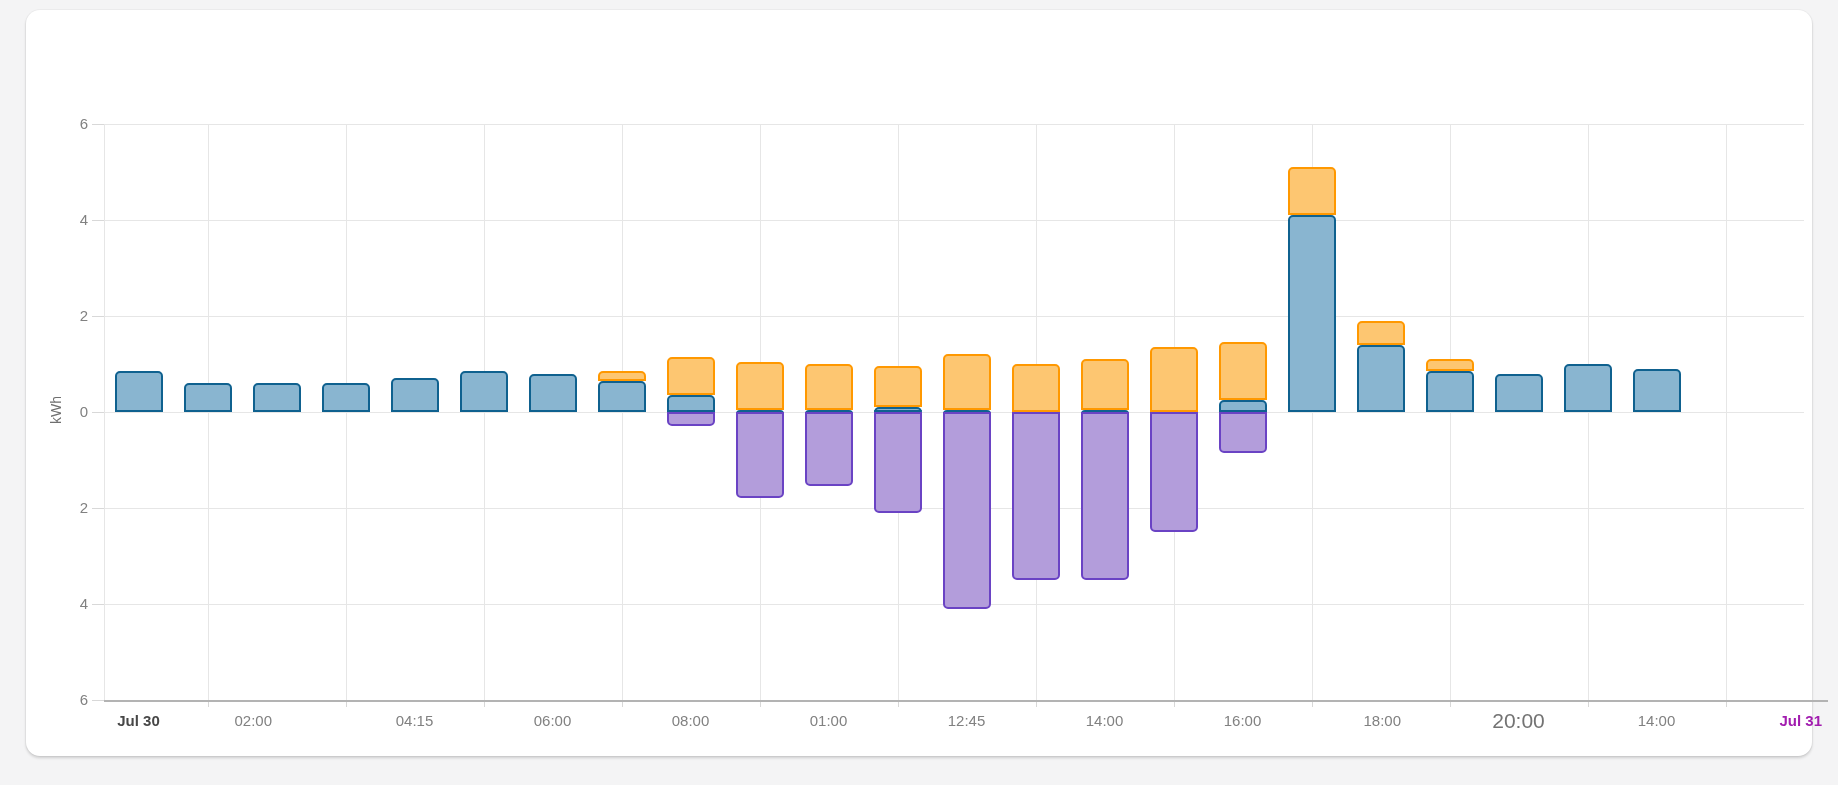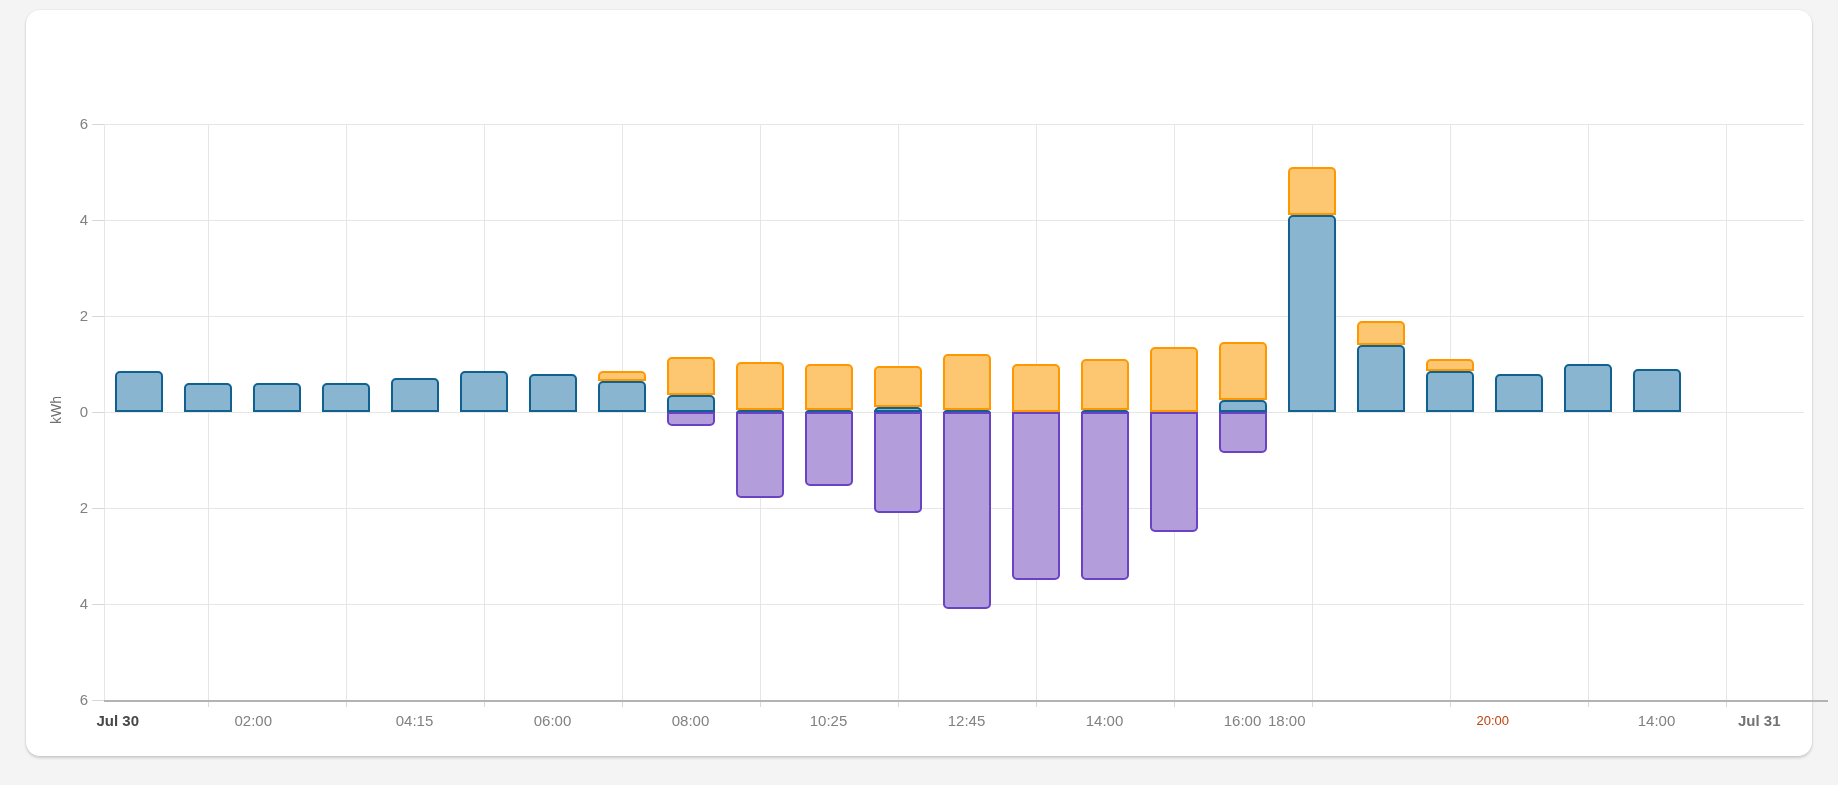--- a/index.html
+++ b/index.html
@@ -55,33 +55,33 @@
       <div style="position: absolute; left: 1285.5px; top: 114px; width: 1px; height: 576px; background: rgb(230, 230, 230);"></div>
       <div style="position: absolute; left: 1285.5px; top: 690px; width: 1px; height: 7px; background: rgb(216, 216, 216);"></div>
       <div style="position: absolute; left: 1423.5px; top: 114px; width: 1px; height: 576px; background: rgb(230, 230, 230);"></div>
       <div style="position: absolute; left: 1423.5px; top: 690px; width: 1px; height: 7px; background: rgb(216, 216, 216);"></div>
       <div style="position: absolute; left: 1561.5px; top: 114px; width: 1px; height: 576px; background: rgb(230, 230, 230);"></div>
       <div style="position: absolute; left: 1561.5px; top: 690px; width: 1px; height: 7px; background: rgb(216, 216, 216);"></div>
       <div style="position: absolute; left: 1699.5px; top: 114px; width: 1px; height: 576px; background: rgb(230, 230, 230);"></div>
       <div style="position: absolute; left: 1699.5px; top: 690px; width: 1px; height: 7px; background: rgb(216, 216, 216);"></div>
       <div style="position: absolute; left: 78px; top: 114px; width: 1px; height: 576px; background: rgb(230, 230, 230);"></div>
       <div style="position: absolute; left: 78px; top: 690px; width: 1724px; height: 2px; background: rgb(179, 179, 179);"></div>
-      <div style="position: absolute; left: 70.5px; top: 700px; width: 84px; text-align: left; font-size: 15px; line-height: 22px; color: rgb(71, 71, 71); font-weight: 700;">Jul 30</div>
+      <div style="position: absolute; left: 70.5px; top: 700px; width: 84px; text-align: center; font-size: 15px; line-height: 22px; color: rgb(71, 71, 71); font-weight: 700;">Jul 30</div>
       <div style="position: absolute; left: 208.5px; top: 700px; width: 84px; text-align: left; font-size: 15px; line-height: 22px; color: rgb(129, 129, 129); font-weight: 400;">02:00</div>
       <div style="position: absolute; left: 346.5px; top: 700px; width: 84px; text-align: center; font-size: 15px; line-height: 22px; color: rgb(129, 129, 129); font-weight: 400;">04:15</div>
       <div style="position: absolute; left: 484.5px; top: 700px; width: 84px; text-align: center; font-size: 15px; line-height: 22px; color: rgb(129, 129, 129); font-weight: 400;">06:00</div>
       <div style="position: absolute; left: 622.5px; top: 700px; width: 84px; text-align: center; font-size: 15px; line-height: 22px; color: rgb(129, 129, 129); font-weight: 400;">08:00</div>
-      <div style="position: absolute; left: 760.5px; top: 700px; width: 84px; text-align: center; font-size: 15px; line-height: 22px; color: rgb(129, 129, 129); font-weight: 400;">10:25</div>
+      <div style="position: absolute; left: 760.5px; top: 700px; width: 84px; text-align: center; font-size: 15px; line-height: 22px; color: rgb(129, 129, 129); font-weight: 400;">01:00</div>
       <div style="position: absolute; left: 898.5px; top: 700px; width: 84px; text-align: center; font-size: 15px; line-height: 22px; color: rgb(129, 129, 129); font-weight: 400;">12:45</div>
       <div style="position: absolute; left: 1036.5px; top: 700px; width: 84px; text-align: center; font-size: 15px; line-height: 22px; color: rgb(129, 129, 129); font-weight: 400;">14:00</div>
       <div style="position: absolute; left: 1174.5px; top: 700px; width: 84px; text-align: center; font-size: 15px; line-height: 22px; color: rgb(129, 129, 129); font-weight: 400;">16:00</div>
-      <div style="position: absolute; left: 1242px; top: 700px; width: 84px; text-align: left; font-size: 15px; line-height: 22px; color: rgb(129, 129, 129); font-weight: 400;">18:00</div>
-      <div style="position: absolute; left: 1450.5px; top: 700px; width: 84px; font-size: 13px; line-height: 22px; color: #c2410c; font-weight: 400;">20:00</div>
+      <div style="position: absolute; left: 1291px; top: 700px; width: 84px; text-align: right; font-size: 15px; line-height: 22px; color: rgb(129, 129, 129); font-weight: 400;">18:00</div>
+      <div style="position: absolute; left: 1450.5px; top: 700px; width: 84px; text-align: center; font-size: 21px; line-height: 22px; color: #737373; font-weight: 400;">20:00</div>
       <div style="position: absolute; left: 1588.5px; top: 700px; width: 84px; text-align: center; font-size: 15px; line-height: 22px; color: rgb(129, 129, 129); font-weight: 400;">14:00</div>
-      <div style="position: absolute; left: 1712px; top: 700px; width: 84px; text-align: left; font-size: 15px; line-height: 22px; color: #737373; font-weight: 700;">Jul 31</div>
+      <div style="position: absolute; left: 1712px; top: 700px; width: 84px; text-align: right; font-size: 15px; line-height: 22px; color: #a21caf; font-weight: 700;">Jul 31</div>
       <div style="position: absolute; left: 8px; top: 392px; width: 44px; text-align: center; font-size: 14px; color: rgb(111, 111, 111); transform: rotate(-90deg);">kWh</div>
       <div style="position: absolute; left: 88.5px; top: 361.2px; width: 48px; height: 40.8px; background: rgb(137, 181, 208); border: 2px solid rgb(15, 97, 143); box-sizing: border-box; border-radius: 5px 5px 0px 0px;"></div>
       <div style="position: absolute; left: 157.5px; top: 373.2px; width: 48px; height: 28.8px; background: rgb(137, 181, 208); border: 2px solid rgb(15, 97, 143); box-sizing: border-box; border-radius: 5px 5px 0px 0px;"></div>
       <div style="position: absolute; left: 226.5px; top: 373.2px; width: 48px; height: 28.8px; background: rgb(137, 181, 208); border: 2px solid rgb(15, 97, 143); box-sizing: border-box; border-radius: 5px 5px 0px 0px;"></div>
       <div style="position: absolute; left: 295.5px; top: 373.2px; width: 48px; height: 28.8px; background: rgb(137, 181, 208); border: 2px solid rgb(15, 97, 143); box-sizing: border-box; border-radius: 5px 5px 0px 0px;"></div>
       <div style="position: absolute; left: 364.5px; top: 368.4px; width: 48px; height: 33.6px; background: rgb(137, 181, 208); border: 2px solid rgb(15, 97, 143); box-sizing: border-box; border-radius: 5px 5px 0px 0px;"></div>
       <div style="position: absolute; left: 433.5px; top: 361.2px; width: 48px; height: 40.8px; background: rgb(137, 181, 208); border: 2px solid rgb(15, 97, 143); box-sizing: border-box; border-radius: 5px 5px 0px 0px;"></div>
       <div style="position: absolute; left: 502.5px; top: 363.6px; width: 48px; height: 38.4px; background: rgb(137, 181, 208); border: 2px solid rgb(15, 97, 143); box-sizing: border-box; border-radius: 5px 5px 0px 0px;"></div>
       <div style="position: absolute; left: 571.5px; top: 370.8px; width: 48px; height: 31.2px; background: rgb(137, 181, 208); border: 2px solid rgb(15, 97, 143); box-sizing: border-box; border-radius: 5px 5px 0px 0px;"></div>
       <div style="position: absolute; left: 571.5px; top: 361.2px; width: 48px; height: 9.6px; background: rgb(253, 198, 113); border: 2px solid rgb(255, 152, 0); box-sizing: border-box; border-radius: 5px 5px 0px 0px;"></div>

